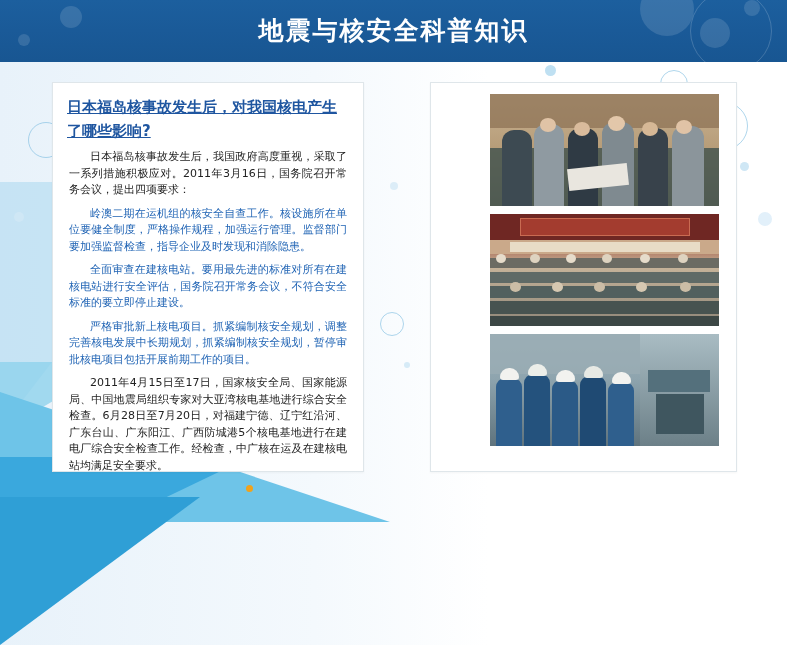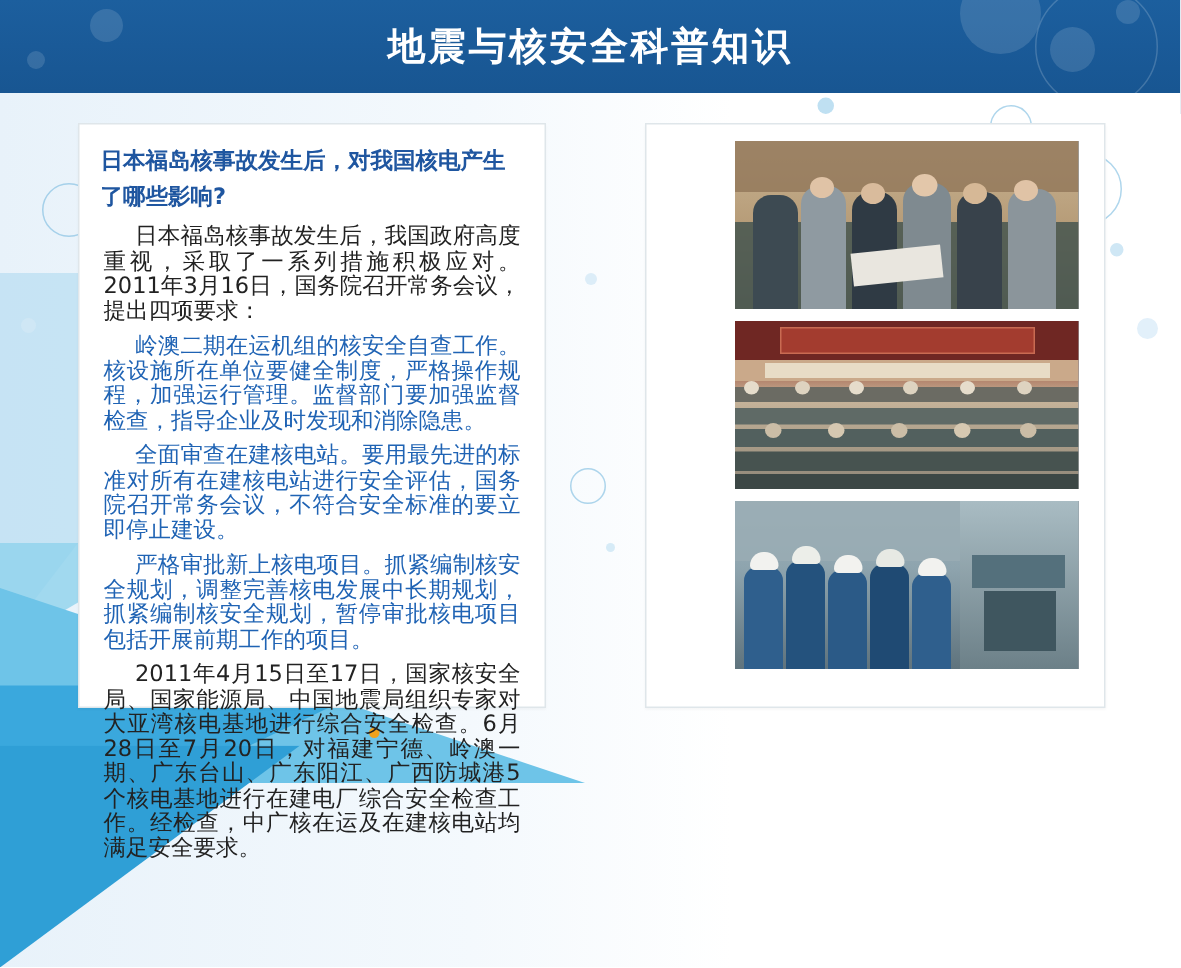--- a/index.html
+++ b/index.html
@@ -137,27 +137,28 @@
 
   .q-title {
     position: absolute;
     left: 14px; top: 12px;
     width: 284px;
     color: #1f56a0;
     font-size: 15px;
     font-weight: bold;
     line-height: 24px;
     font-family: "DejaVu Sans", sans-serif;
+    text-decoration: underline;
   }
 
   .body-text {
     position: absolute;
     left: 16px; top: 66px;
     width: 278px;
-    font-size: 15px;
+    font-size: 11px;
     line-height: 16.5px;
     color: #222222;
     font-family: "DejaVu Sans", sans-serif;
     text-align: justify;
   }
   .body-text p {
     margin: 0 0 7px 0;
     text-indent: 21px;
   }
   .body-text p.blue {
@@ -232,21 +233,21 @@
 
   <div class="accent-dot-orange"></div>
 
   <div class="card-left">
     <div class="q-title">日本福岛核事故发生后，对我国核电产生了哪些影响?</div>
     <div class="body-text" id="article-body">
         <p>日本福岛核事故发生后，我国政府高度重视，采取了一系列措施积极应对。2011年3月16日，国务院召开常务会议，提出四项要求：</p>
         <p class="blue">岭澳二期在运机组的核安全自查工作。核设施所在单位要健全制度，严格操作规程，加强运行管理。监督部门要加强监督检查，指导企业及时发现和消除隐患。</p>
         <p class="blue">全面审查在建核电站。要用最先进的标准对所有在建核电站进行安全评估，国务院召开常务会议，不符合安全标准的要立即停止建设。</p>
         <p class="blue">严格审批新上核电项目。抓紧编制核安全规划，调整完善核电发展中长期规划，抓紧编制核安全规划，暂停审批核电项目包括开展前期工作的项目。</p>
-        <p>2011年4月15日至17日，国家核安全局、国家能源局、中国地震局组织专家对大亚湾核电基地进行综合安全检查。6月28日至7月20日，对福建宁德、岭澳一期、广东台山、广东阳江、广西防城港5个核电基地进行在建电厂综合安全检查工作。经检查，中广核在运及在建核电站均满足安全要求。</p>
+        <p>2011年4月15日至17日，国家核安全局、国家能源局、中国地震局组织专家对大亚湾核电基地进行综合安全检查。6月28日至7月20日，对福建宁德、辽宁红沿河、广东台山、广东阳江、广西防城港5个核电基地进行在建电厂综合安全检查工作。经检查，中广核在运及在建核电站均满足安全要求。</p>
       </div>
   </div>
 
   <div class="card-right"></div>
 
   <div class="photo photo-1">
     <div class="ph-layer" style="left:0; top:0; width:229px; height:112px; background:linear-gradient(to bottom,#c9b393 0%,#b79d79 48%,#6d6353 100%);"></div>
     <div class="ph-layer" style="left:0; top:0; width:229px; height:34px; background:#8d7355; opacity:.75;"></div>
     <div class="ph-layer" style="left:0; top:54px; width:229px; height:58px; background:#4c5a52; opacity:.9;"></div>
     <div class="ph-layer" style="left:12px; top:36px; width:30px; height:76px; background:#3d4a52; border-radius:12px 12px 0 0;"></div>

